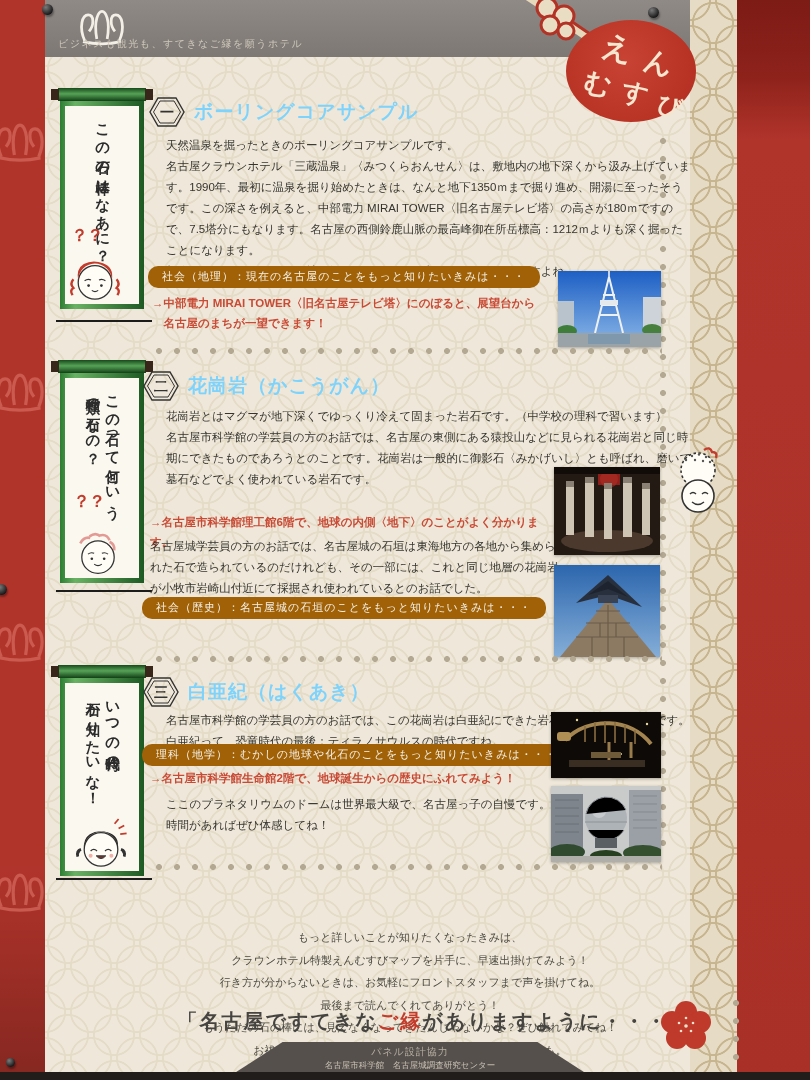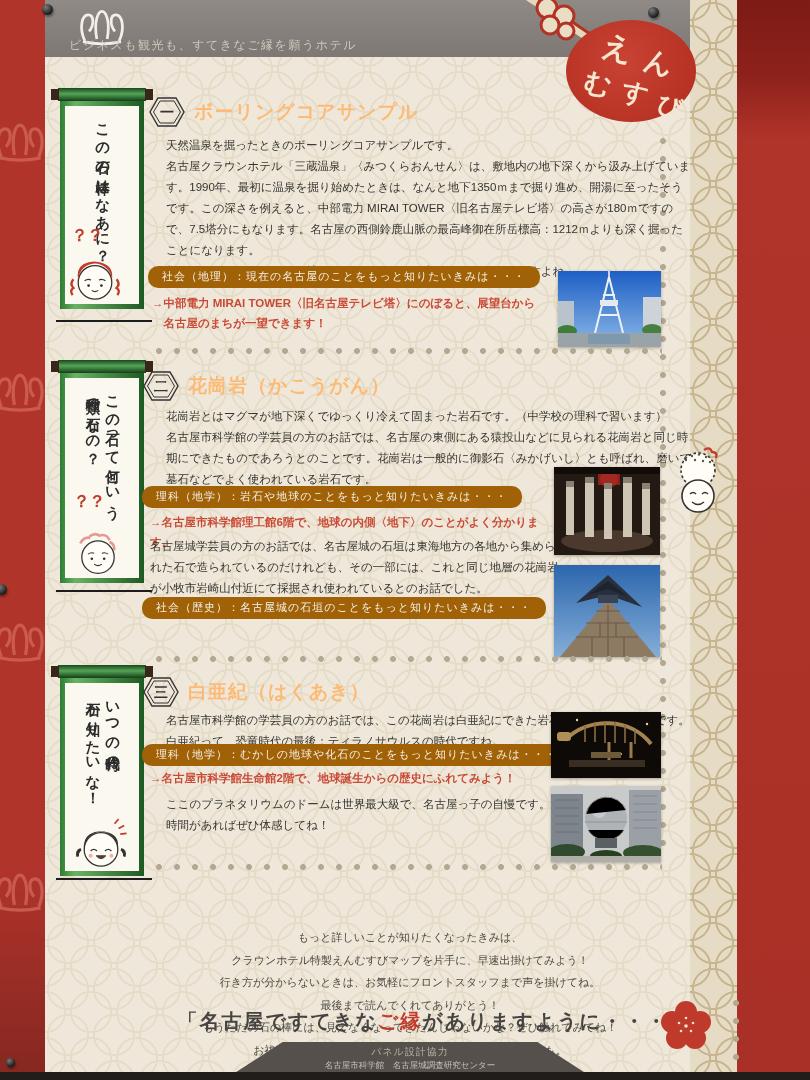--- a/index.html
+++ b/index.html
@@ -25,21 +25,21 @@
       radial-gradient(circle, transparent 58%, #a8905c 60%, #a8905c 64%, transparent 66%),
       radial-gradient(circle, transparent 58%, #a8905c 60%, #a8905c 64%, transparent 66%);
     background-size:46px 46px,46px 46px;background-position:0 0,23px 23px;}
   .bottom-edge{left:0;top:1072px;width:810px;height:8px;background:#211d1a;}
 
   
   .header{left:45px;top:0;width:645px;height:57px;
     background:linear-gradient(180deg,#908a87,#7d7874);}
   .header-title{left:135px;top:10px;font-family:"Liberation Serif","DejaVu Serif",serif;
     font-size:24px;letter-spacing:1px;color:#f3efe6;}
-  .header-sub{left:58px;top:37px;font-size:12px;letter-spacing:1.5px;color:#cfc8bb;margin-left:11px;}
+  .header-sub{left:58px;top:37px;font-size:10px;letter-spacing:1.5px;color:#cfc8bb;}
 
   
   .stamp{left:566px;top:20px;width:130px;height:102px;border-radius:50%;
     background:radial-gradient(circle at 45% 40%,#c84334,#b93325 70%,#a92c20);}
   .stamp span{position:absolute;color:#f4e6cf;font-weight:bold;}
 
   
   .pin{width:11px;height:11px;border-radius:50%;
     background:radial-gradient(circle at 35% 30%,#7a7a7a,#191919 72%);box-shadow:1px 2px 2px rgba(0,0,0,.35);}
 
@@ -54,21 +54,21 @@
   .roller i.l{left:-7px}.roller i.r{right:-7px}
   .sbody{background:linear-gradient(90deg,#2c7d33,#69b264 18%,#1d5a23);padding:5px;}
   .spaper{position:relative;background:#fbf8f0;display:flex;justify-content:center;}
   .vq{writing-mode:vertical-rl;white-space:pre-line;font-size:14.5px;font-weight:bold;
       color:#2c2c2c;line-height:1.35;letter-spacing:1px;padding-top:9px;}
   .qmarks{position:absolute;font-weight:bold;font-size:17px;color:#c23b2b;letter-spacing:2px;}
   .scroll-underline{height:2px;background:#1c1c1c;}
 
   
   .sec-head{display:flex;align-items:center;gap:8px;}
-  .sec-title{font-size:19px;font-weight:bold;color:#fdba74;letter-spacing:1px;}
+  .sec-title{font-size:19px;font-weight:bold;color:#7dd3fc;letter-spacing:1px;}
   .para{font-size:11.5px;color:#35342f;line-height:1.82;white-space:pre-line;}
   .tipbadge{display:inline-block;background:#a16207;color:#f4f0e8;font-size:11px;
     padding:3px 14px 4px;border-radius:10px;letter-spacing:1px;white-space:nowrap;}
   .rednote{color:#c94a35;font-size:11.5px;font-weight:bold;line-height:1.75;white-space:pre-line;}
   .hdots{height:10px;background-image:radial-gradient(circle,#b3a892 2.6px,transparent 3.3px);
     background-size:18px 10px;background-repeat:repeat-x;}
   .vdots{width:10px;background-image:radial-gradient(circle,#b3a892 2.6px,transparent 3.3px);
     background-size:10px 18px;background-repeat:repeat-y;}
   .photo{box-shadow:0 1px 3px rgba(0,0,0,.3);overflow:hidden;}
   .photo svg{display:block;}
@@ -261,21 +261,20 @@
   <div class="abs sec-head" style="left:142px;top:370px">
     <svg width="38" height="32" viewBox="0 0 38 32">
         <polygon points="10,2 28,2 36,16 28,30 10,30 2,16" fill="none" stroke="#333" stroke-width="1.4"></polygon>
         <polygon points="12,5 26,5 32.5,16 26,27 12,27 5.5,16" fill="none" stroke="#333" stroke-width="1"></polygon>
         <text x="19" y="21" text-anchor="middle" font-size="14" font-weight="bold" fill="#333">二</text>
       </svg>
     <div class="sec-title">花崗岩（かこうがん）</div>
   </div>
   <div class="abs para" style="left:166px;top:406px;width:528px">花崗岩とはマグマが地下深くでゆっくり冷えて固まった岩石です。（中学校の理科で習います）
 名古屋市科学館の学芸員の方のお話では、名古屋の東側にある猿投山などに見られる花崗岩と同じ時期にできたものであろうとのことです。花崗岩は一般的に御影石〈みかげいし〉とも呼ばれ、磨いて墓石などでよく使われている岩石です。</div>
-  <div class="abs" style="left:142px;top:486px"><span class="tipbadge">理科（地学）：岩石や地球のことをもっと知りたいきみは・・・</span></div>
   <div class="abs rednote" style="left:150px;top:512px;width:408px">→名古屋市科学館理工館6階で、地球の内側〈地下〉のことがよく分かります。</div>
   <div class="abs para" style="left:150px;top:536px;width:410px">名古屋城学芸員の方のお話では、名古屋城の石垣は東海地方の各地から集められた石で造られているのだけれども、その一部には、これと同じ地層の花崗岩が小牧市岩崎山付近にて採掘され使われているとのお話でした。</div>
   <div class="abs" style="left:142px;top:597px"><span class="tipbadge">社会（歴史）：名古屋城の石垣のことをもっと知りたいきみは・・・</span></div>
 
   <div class="abs photo" style="left:554px;top:467px;width:106px;height:88px">
     <svg width="106" height="88" viewBox="0 0 106 88">
       <rect width="106" height="88" fill="#241a14"></rect>
       <ellipse cx="53" cy="74" rx="46" ry="11" fill="#4a392c"></ellipse>
       <rect x="44" y="7" width="22" height="11" fill="#8e1f1a"></rect>
         <circle cx="55" cy="12" r="9" fill="#b3342a" opacity=".5"></circle>

